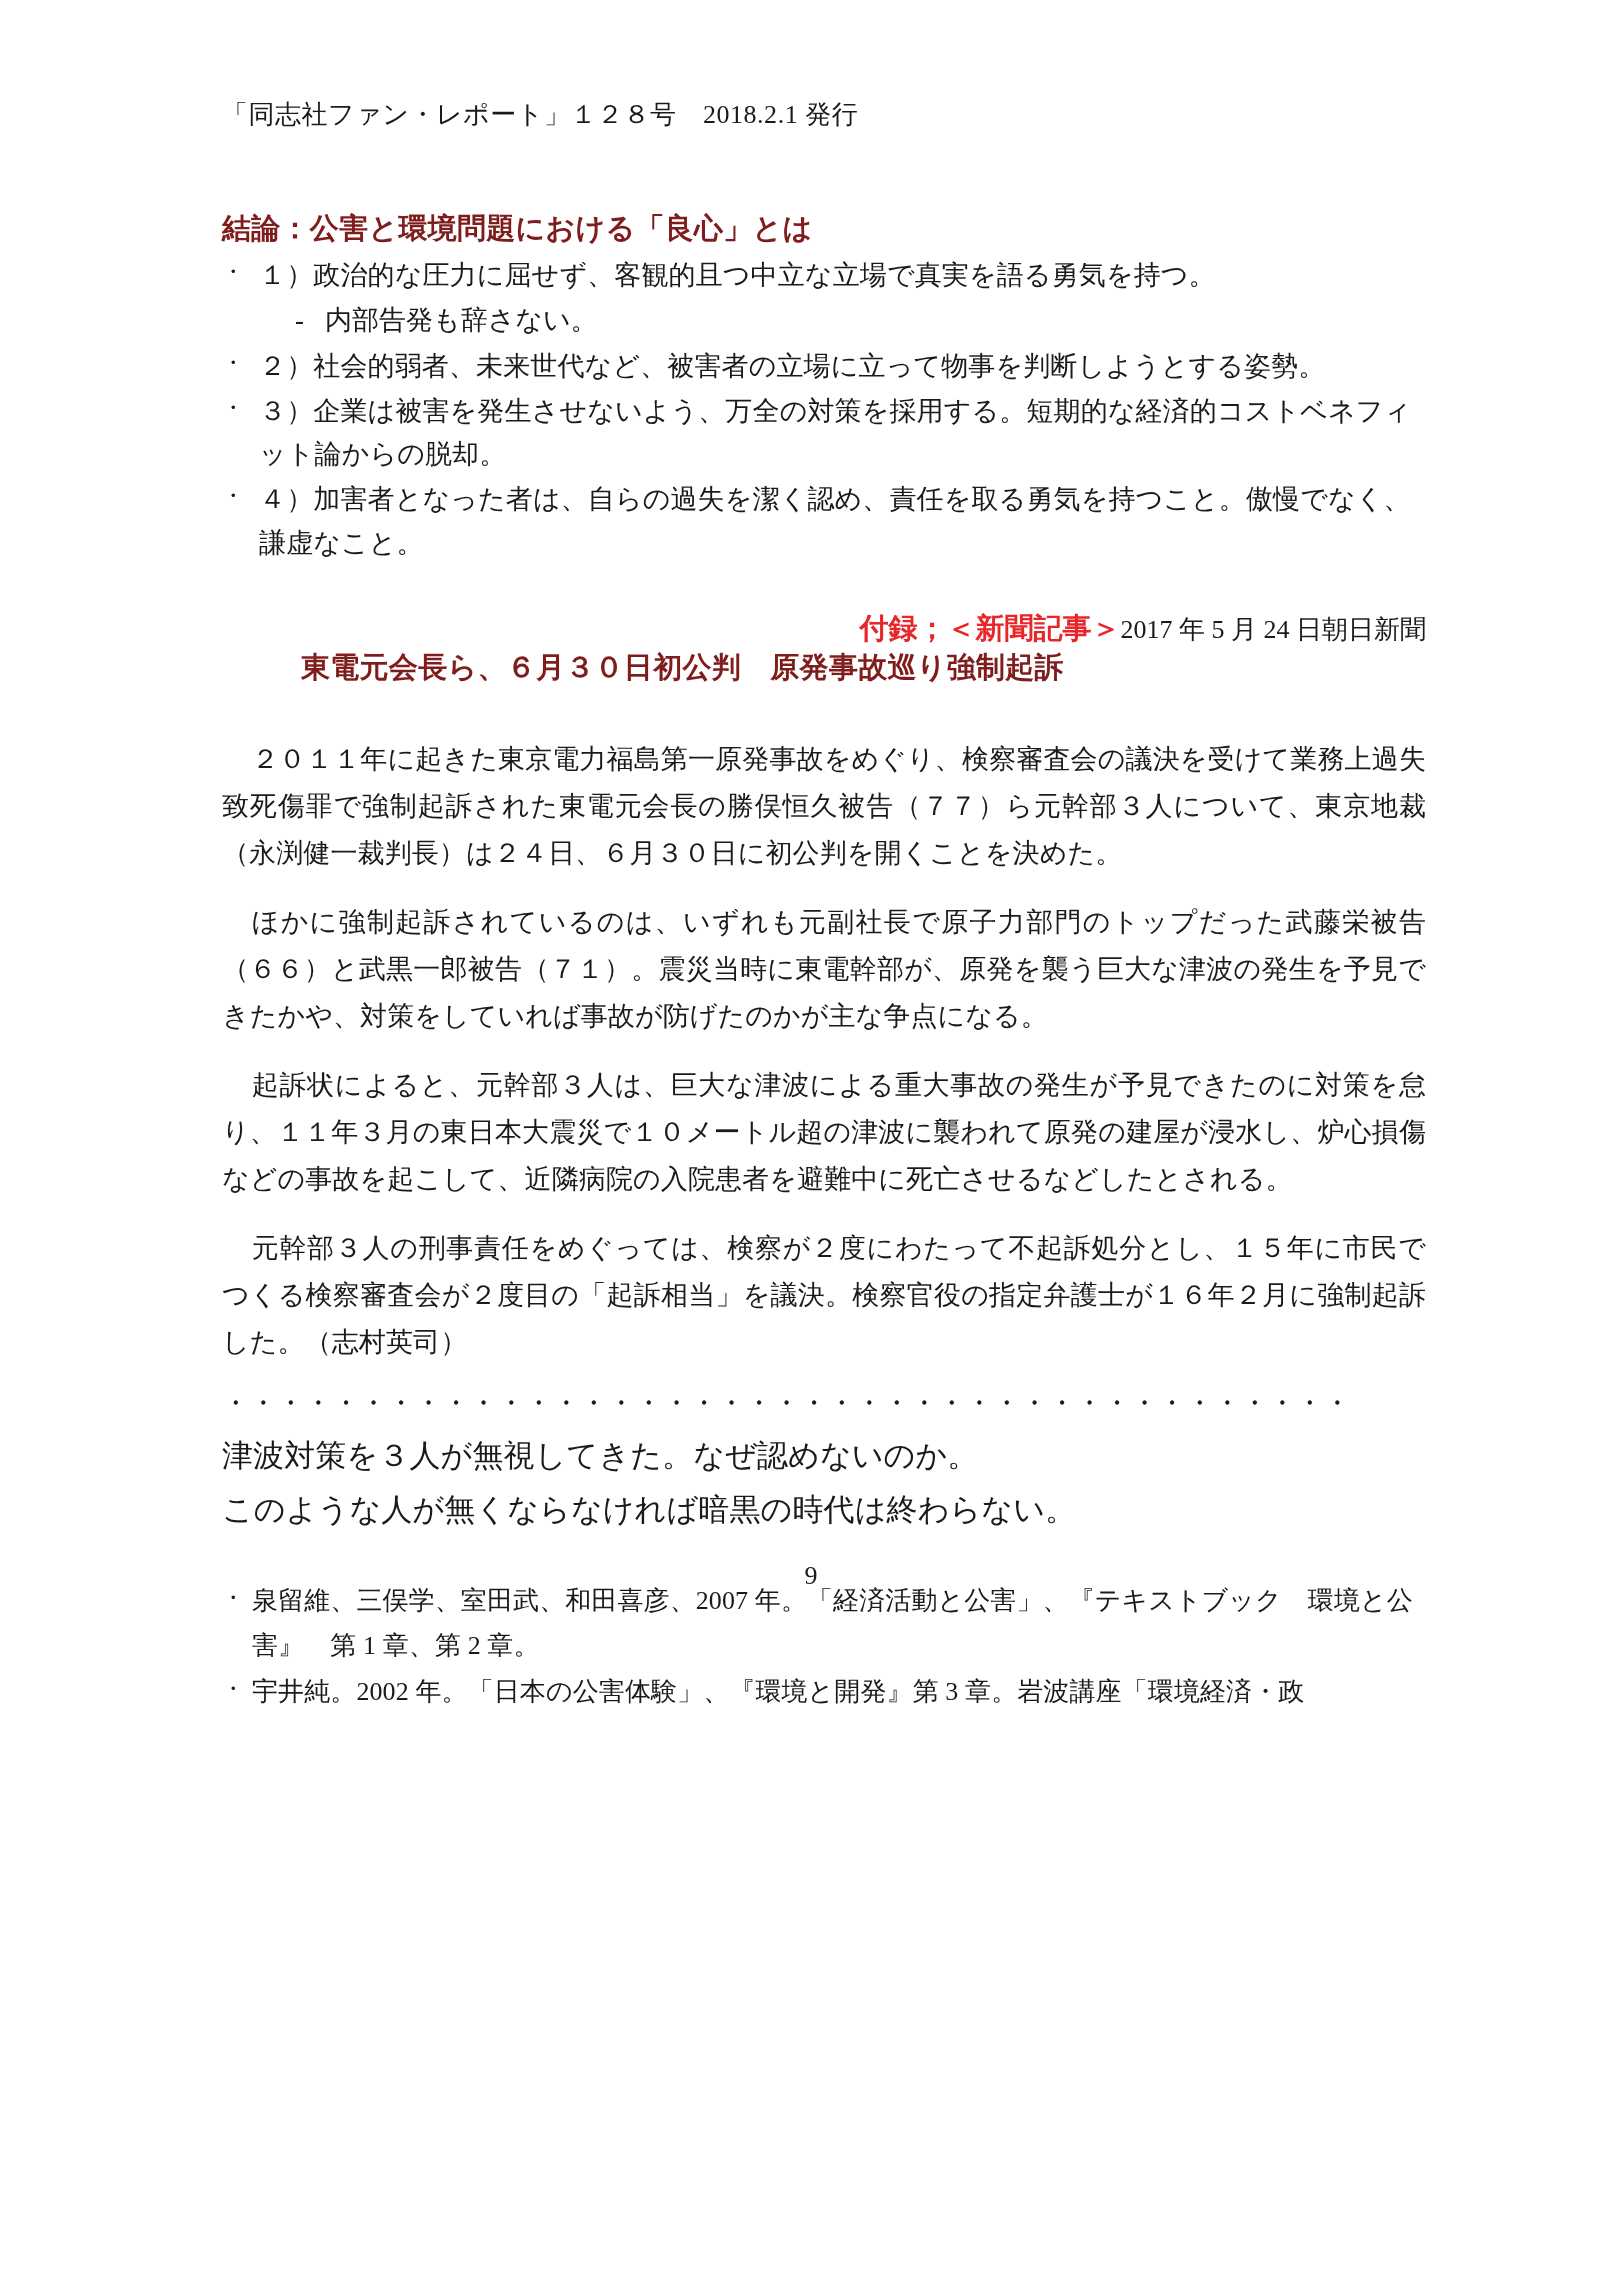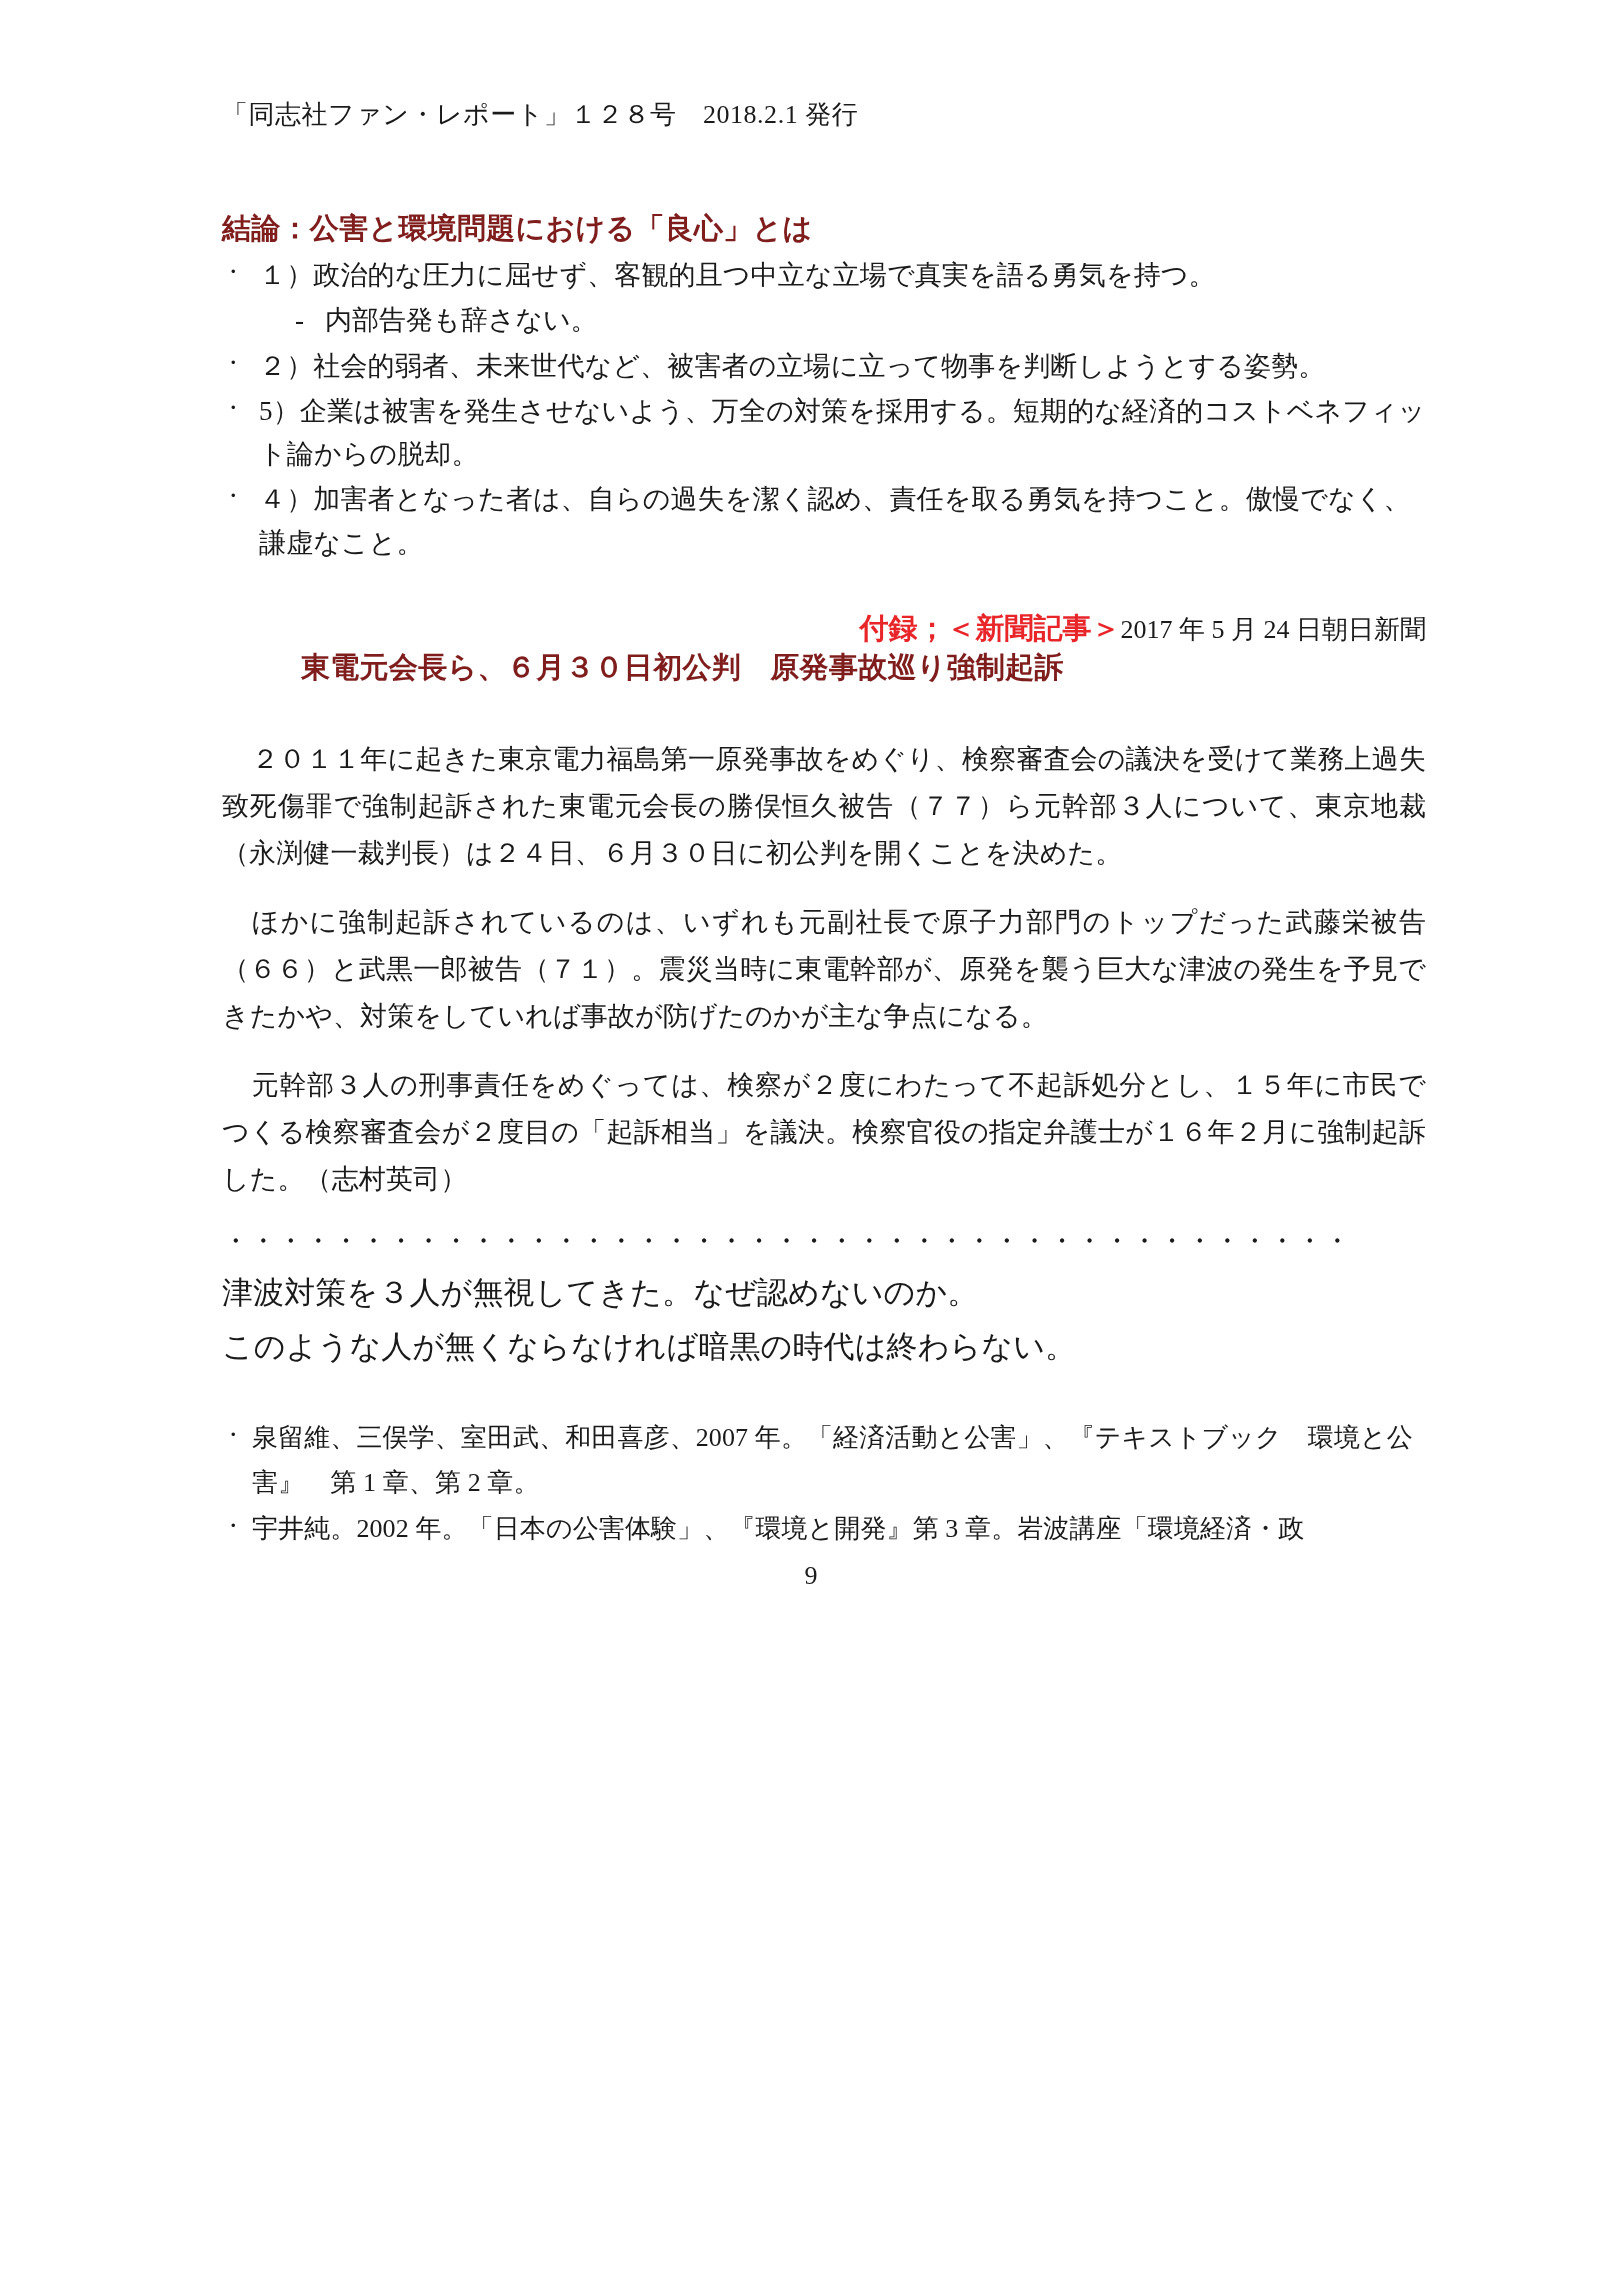--- a/index.html
+++ b/index.html
@@ -180,21 +180,21 @@
       <span>内部告発も辞さない。</span>
     </div>
 
     <li class="bullet-item">
       <span class="bullet-marker">・</span>
       <span class="bullet-text">２）社会的弱者、未来世代など、被害者の立場に立って物事を判断しようとする姿勢。</span>
     </li>
 
     <li class="bullet-item">
       <span class="bullet-marker">・</span>
-      <span class="bullet-text">5）企業は被害を発生させないよう、万全の対策を採用する。短期的な経済的コストベネフィット論からの脱却。</span>
+      <span class="bullet-text">３）企業は被害を発生させないよう、万全の対策を採用する。短期的な経済的コストベネフィット論からの脱却。</span>
     </li>
 
     <li class="bullet-item">
       <span class="bullet-marker">・</span>
       <span class="bullet-text">４）加害者となった者は、自らの過失を潔く認め、責任を取る勇気を持つこと。傲慢でなく、謙虚なこと。</span>
     </li>
 
   </ul>
 
   <div class="section-gap"></div>
@@ -202,20 +202,21 @@
   <div class="heading-mixed">
     <span class="red-part">付録；＜新聞記事＞</span><span class="black-part">2017 年 5 月 24 日朝日新聞</span>
   </div>
 
   <div class="heading-red indent-sub">東電元会長ら、６月３０日初公判　原発事故巡り強制起訴</div>
 
   <div class="section-gap"></div>
 
   <p class="article-para">２０１１年に起きた東京電力福島第一原発事故をめぐり、検察審査会の議決を受けて業務上過失致死傷罪で強制起訴された東電元会長の勝俣恒久被告（７７）ら元幹部３人について、東京地裁（永渕健一裁判長）は２４日、６月３０日に初公判を開くことを決めた。</p>
   <p class="article-para">ほかに強制起訴されているのは、いずれも元副社長で原子力部門のトップだった武藤栄被告（６６）と武黒一郎被告（７１）。震災当時に東電幹部が、原発を襲う巨大な津波の発生を予見できたかや、対策をしていれば事故が防げたのかが主な争点になる。</p>
+  <p class="article-para">起訴状によると、元幹部３人は、巨大な津波による重大事故の発生が予見できたのに対策を怠り、１１年３月の東日本大震災で１０メートル超の津波に襲われて原発の建屋が浸水し、炉心損傷などの事故を起こして、近隣病院の入院患者を避難中に死亡させるなどしたとされる。</p>
   <p class="article-para">元幹部３人の刑事責任をめぐっては、検察が２度にわたって不起訴処分とし、１５年に市民でつくる検察審査会が２度目の「起訴相当」を議決。検察官役の指定弁護士が１６年２月に強制起訴した。（志村英司）</p>
 
   <div class="dot-divider">・・・・・・・・・・・・・・・・・・・・・・・・・・・・・・・・・・・・・・・・・</div>
 
   <div class="plain-line">津波対策を３人が無視してきた。なぜ認めないのか。</div>
   <div class="plain-line">このような人が無くならなければ暗黒の時代は終わらない。</div>
 
   <div class="section-gap"></div>
 
 

